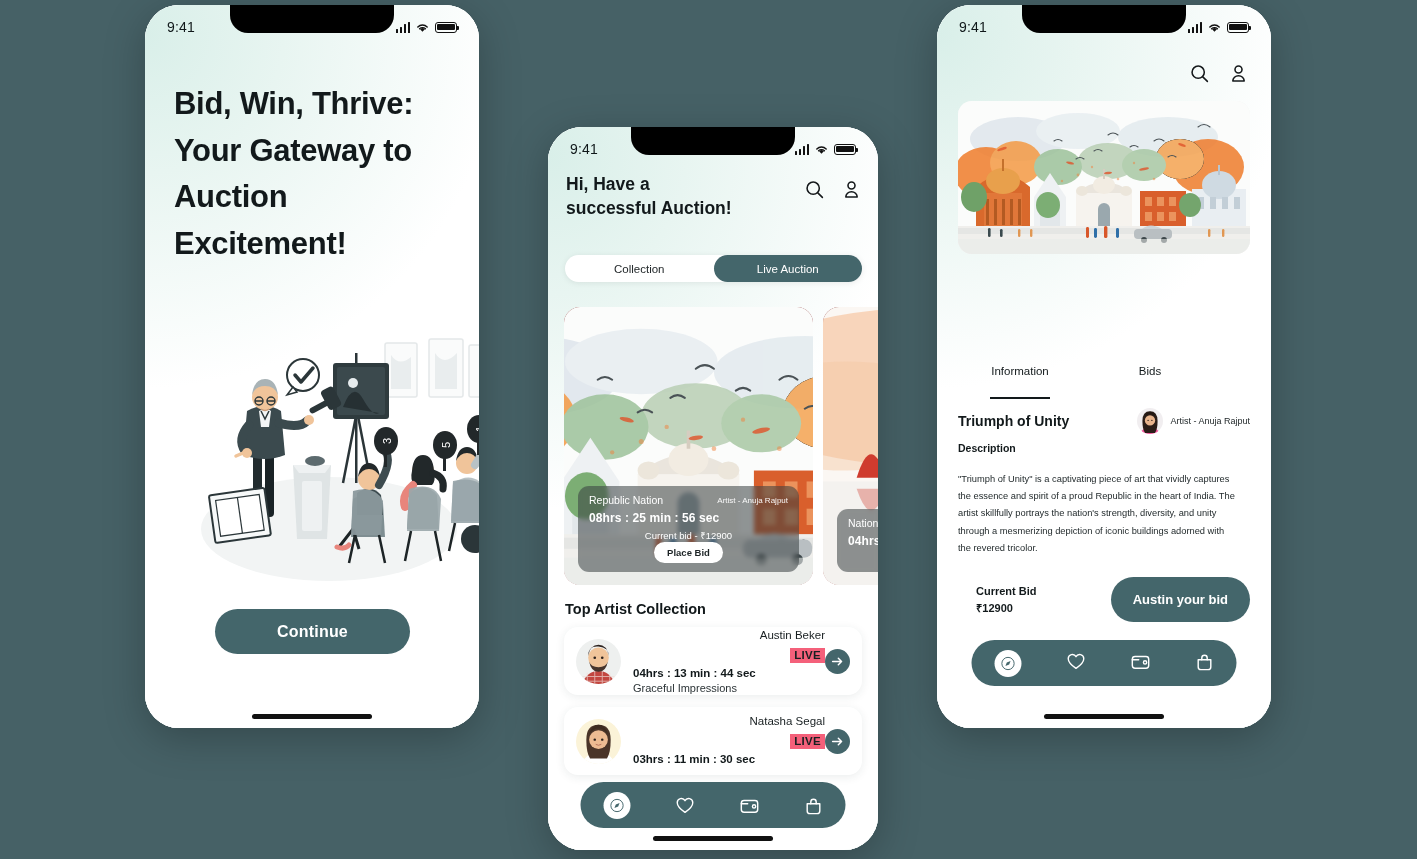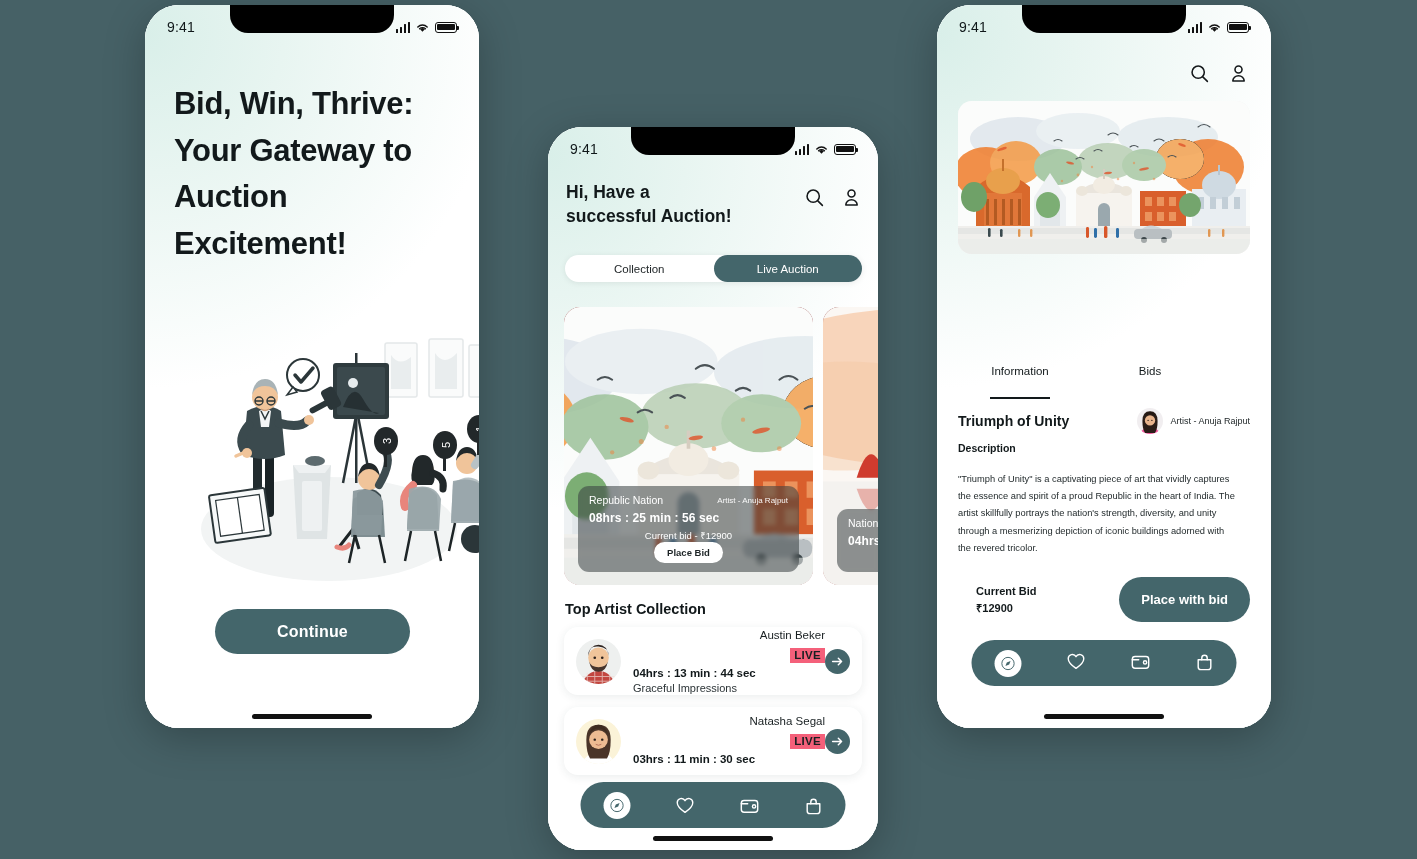--- a/index.html
+++ b/index.html
@@ -75,21 +75,21 @@
   .s1-continue {
     position: absolute; left: 70px; bottom: 74px;
     width: 195px; height: 45px; border: none; cursor: pointer;
     background: #44666b; color: #fff; border-radius: 24px;
     font-size: 16px; font-weight: bold; font-family: inherit;
     letter-spacing: .2px;
   }
 
   
   .s2-head {
-    position: absolute; top: 54px; left: 18px; right: 16px;
+    position: absolute; top: 46px; left: 18px; right: 16px;
     display: flex; justify-content: space-between; align-items: flex-start;
   }
   .s2-greet { font-size: 17.5px; line-height: 1.35; font-weight: bold; color: #12191b; }
   .s2-icons { display: flex; gap: 16px; padding-top: 6px; }
   .icon-btn { cursor: pointer; display: block; }
 
   .toggle {
     position: absolute; top: 128px; left: 17px; width: 297px; height: 27px;
     background: #fff; border-radius: 14px;
     display: flex; box-shadow: 0 1px 6px rgba(0,0,0,.08);
@@ -784,21 +784,21 @@
     </div>
 
     <div class="desc-label">Description</div>
     <div class="desc-text">"Triumph of Unity" is a captivating piece of art that vividly captures the essence and spirit of a proud Republic in the heart of India. The artist skillfully portrays the nation's strength, diversity, and unity through a mesmerizing depiction of iconic buildings adorned with the revered tricolor.</div>
 
     <div class="bid-row">
       <div class="bid-left">
         <div class="bid-label">Current Bid</div>
         <div class="bid-amt">₹12900</div>
       </div>
-      <button class="bid-btn">Place with bid</button>
+      <button class="bid-btn">Austin your bid</button>
     </div>
 
     <div class="s3-tabbar">
       <div class="tb active" style="width:27px;height:27px;border-radius:50%;background:#fff;display:flex;align-items:center;justify-content:center;">
         <svg width="15" height="15" viewBox="0 0 20 20">
           <circle cx="10" cy="10" r="8.2" fill="none" stroke="#44666b" stroke-width="1.3"></circle>
           <path d="M13.4 6.6 L8.4 8.6 L6.6 13.4 L11.6 11.4 Z" fill="#44666b"></path>
         </svg>
       </div>
       <div class="tb">

